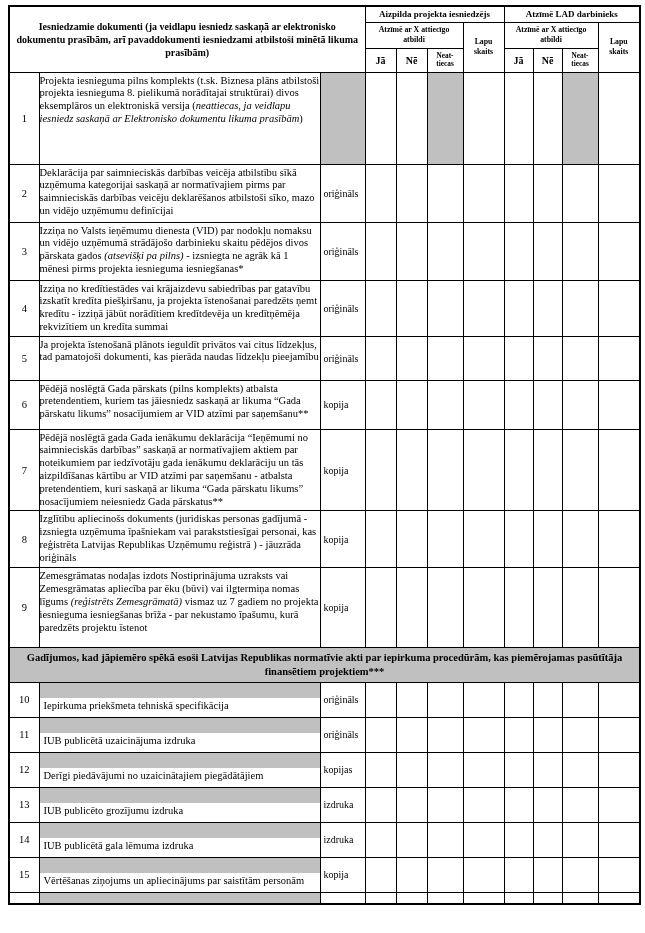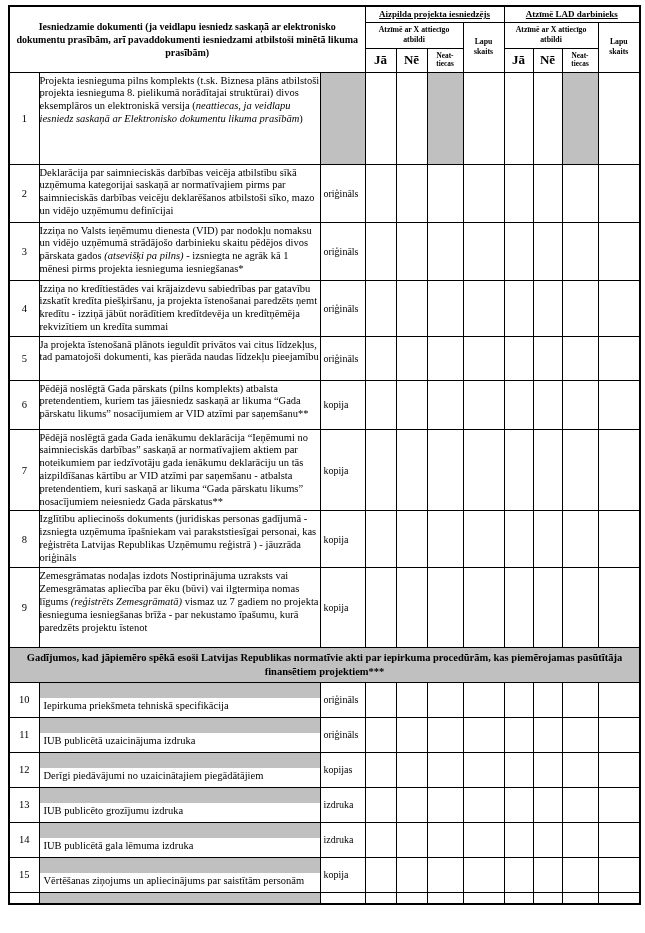--- a/index.html
+++ b/index.html
@@ -23,23 +23,23 @@
     border: 2px solid #000;
   }
   td { border: 1px solid #000; vertical-align: middle; overflow: hidden; }
   .shade { background: var(--shade, #c0c0c0); font-family: Liberation Serif, serif; }
 
   
   .doc-header {
     font-weight: bold; font-size: 10px; text-align: center;
     padding: 2px 6px; line-height: 1.3; vertical-align: middle;
   }
-  .group-header { font-weight: bold; font-size: 9px; text-align: center; padding: 1px 2px; text-decoration: underline; }
+  .group-header { font-weight: bold; font-size: 9px; text-align: center; padding: 1px 2px; }
   .sub-header  { font-weight: bold; font-size: 7.8px; text-align: center; padding: 1px 2px; line-height: 1.25; }
-  .col-header  { font-weight: bold; font-size: 13px; text-align: center; padding: 1px 1px; }
+  .col-header  { font-weight: bold; font-size: 10px; text-align: center; padding: 1px 1px; }
   .col-header.small { font-size: 7.3px; line-height: 1.15; }
 
   
   .num-cell  { text-align: center; font-size: 10.5px; }
   .desc-cell { font-size: 10.5px; line-height: 12.8px; padding: 2px 0; vertical-align: top; text-align: left; }
   .desc-cell em { font-style: italic; }
   .type-cell { font-size: 10px; text-align: left; padding: 1px 3px; vertical-align: middle; }
   .box-cell  { background: #fff; }
   .box-cell.shade { background: var(--shade, #c0c0c0); }
 

